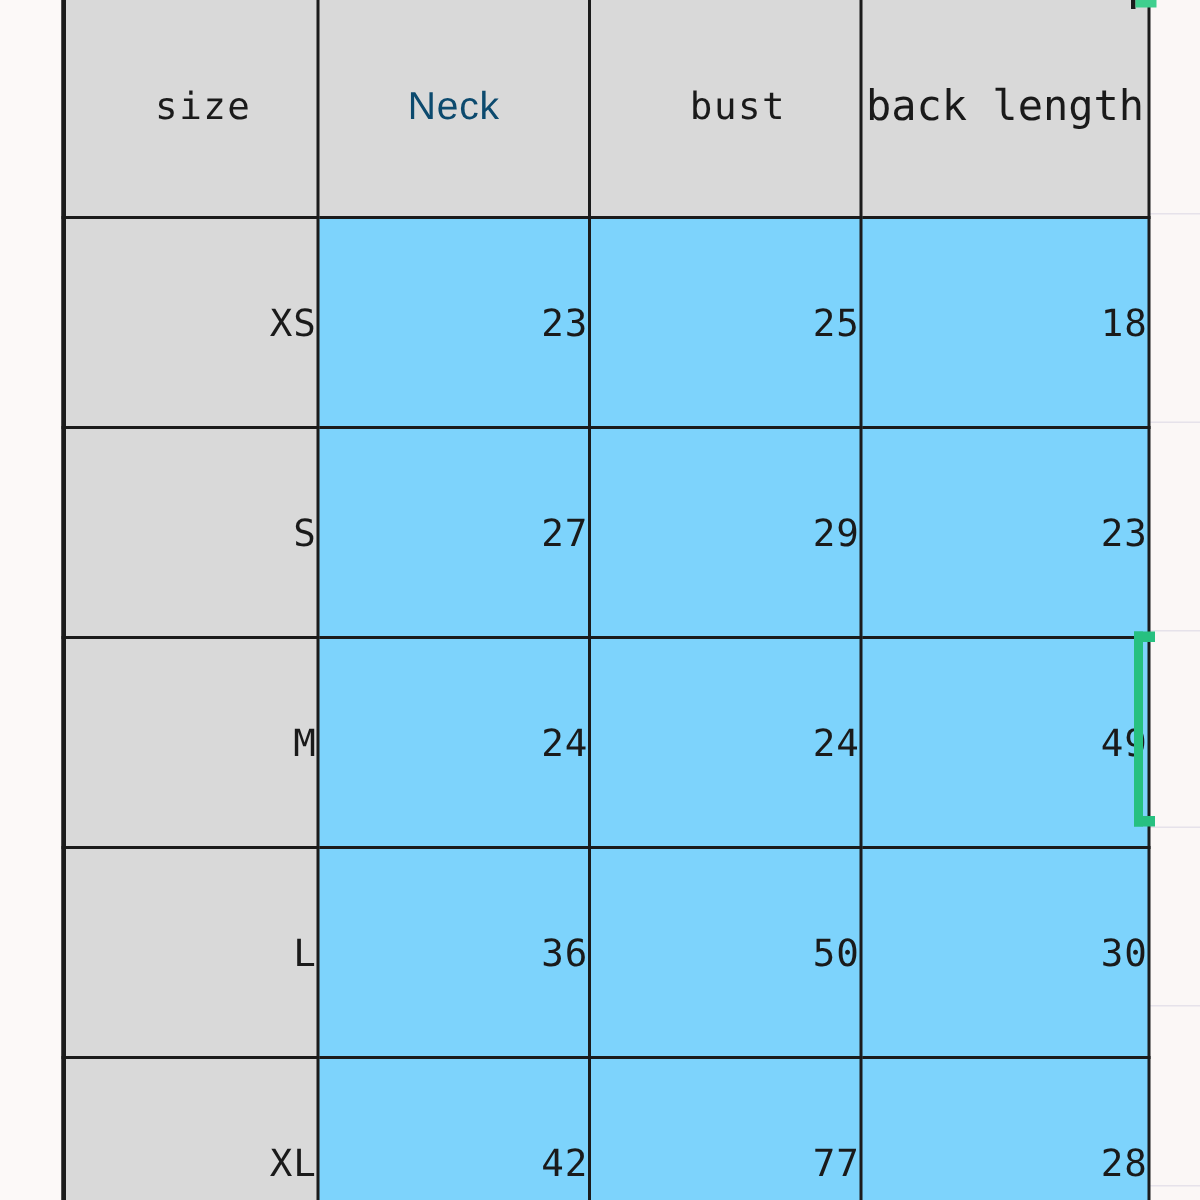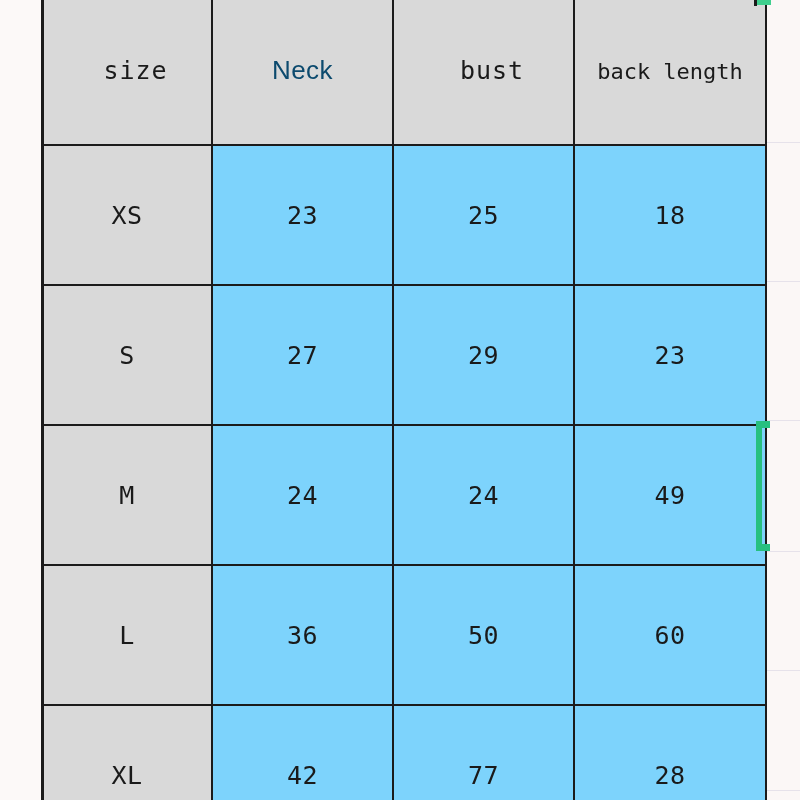--- a/index.html
+++ b/index.html
@@ -62,20 +62,21 @@
     color: #1a1a1a;
     letter-spacing: 0.5px;
     padding: 0;
   }
   #size-chart-table tr.header-row td {
     height: 148px;
     background: #d9d9d9;
   }
   #size-chart-table tr.data-row td {
     height: 138px;
+    text-align: right;
   }
   #size-chart-table td.size-cell {
     background: #d9d9d9;
     width: 168px;
   }
   #size-chart-table td.value-cell {
     background: #7dd3fc;
   }
   #size-chart-table td.col-neck { width: 179px; }
   #size-chart-table td.col-bust { width: 179px; }
@@ -88,21 +89,21 @@
     color: #0c4a6e;
   }
   .header-mono {
     font-family: "DejaVu Sans Mono", monospace;
     font-size: 25px;
     letter-spacing: 1px;
     margin-left: 17px;
   }
   .header-back {
     font-family: "DejaVu Sans Mono", monospace;
-    font-size: 22px;
+    font-size: 28px;
     letter-spacing: 0px;
     white-space: nowrap;
   }
 
   
   #row-selection-bracket {
     position: absolute;
     left: 756px;
     top: 421px;
     width: 14px;
@@ -210,21 +211,21 @@
       <td class="size-cell"><span>M</span></td>
       <td class="value-cell col-neck"><span>24</span></td>
       <td class="value-cell col-bust"><span>24</span></td>
       <td class="value-cell col-back"><span>49</span></td>
     </tr>
 
     <tr class="data-row">
       <td class="size-cell"><span>L</span></td>
       <td class="value-cell col-neck"><span>36</span></td>
       <td class="value-cell col-bust"><span>50</span></td>
-      <td class="value-cell col-back"><span>60</span></td>
+      <td class="value-cell col-back"><span>30</span></td>
     </tr>
 
     <tr class="data-row">
       <td class="size-cell"><span>XL</span></td>
       <td class="value-cell col-neck"><span>42</span></td>
       <td class="value-cell col-bust"><span>77</span></td>
       <td class="value-cell col-back"><span>28</span></td>
     </tr>
   </tbody>
 </table>

